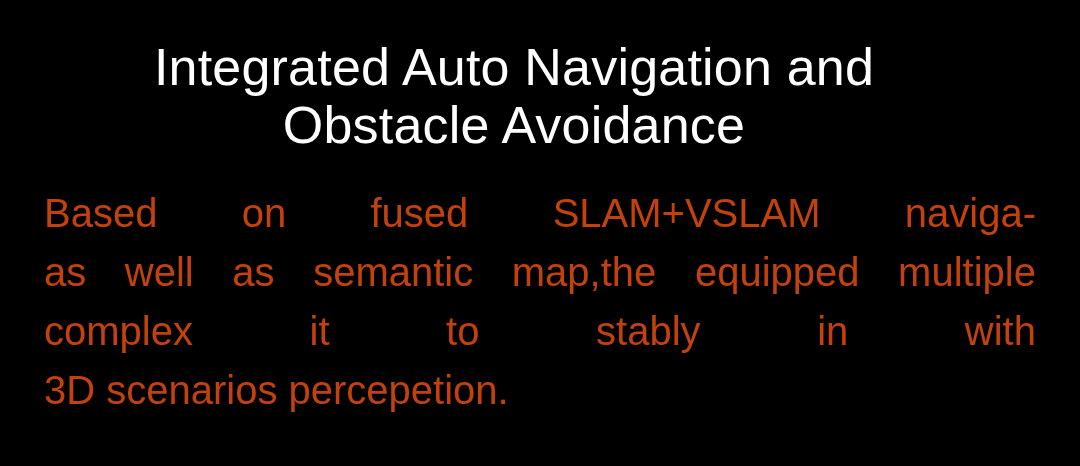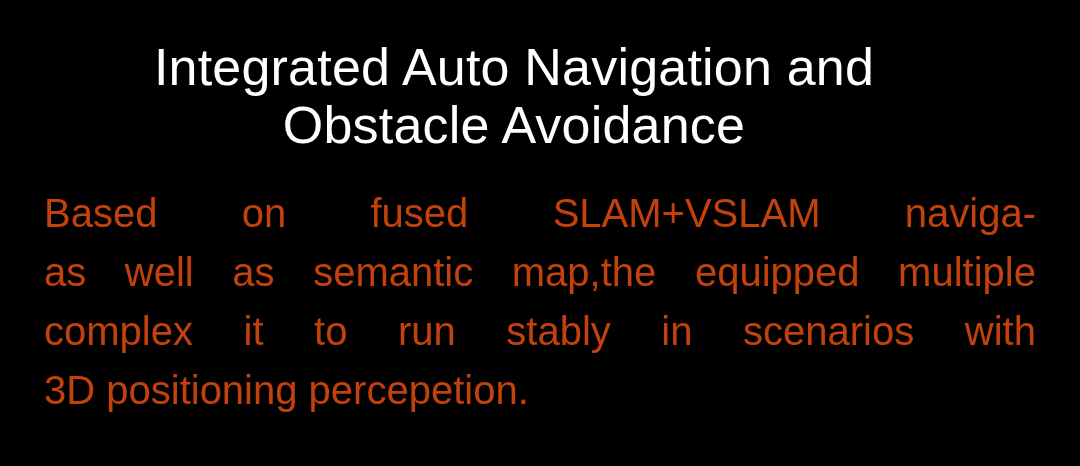--- a/index.html
+++ b/index.html
@@ -87,24 +87,22 @@
       <span>semantic</span>
       <span>map,the</span>
       <span>equipped</span>
       <span>multiple</span>
     </div>
 
     <div class="body-line justify">
       <span>complex</span>
       <span>it</span>
       <span>to</span>
-      <span>run</span>
       <span>stably</span>
       <span>in</span>
-      <span>scenarios</span>
       <span>with</span>
     </div>
 
-    <div class="body-line last">3D positioning percepetion.</div>
+    <div class="body-line last">3D scenarios percepetion.</div>
 
   </div>
 
 </div>
 
 </body></html>

